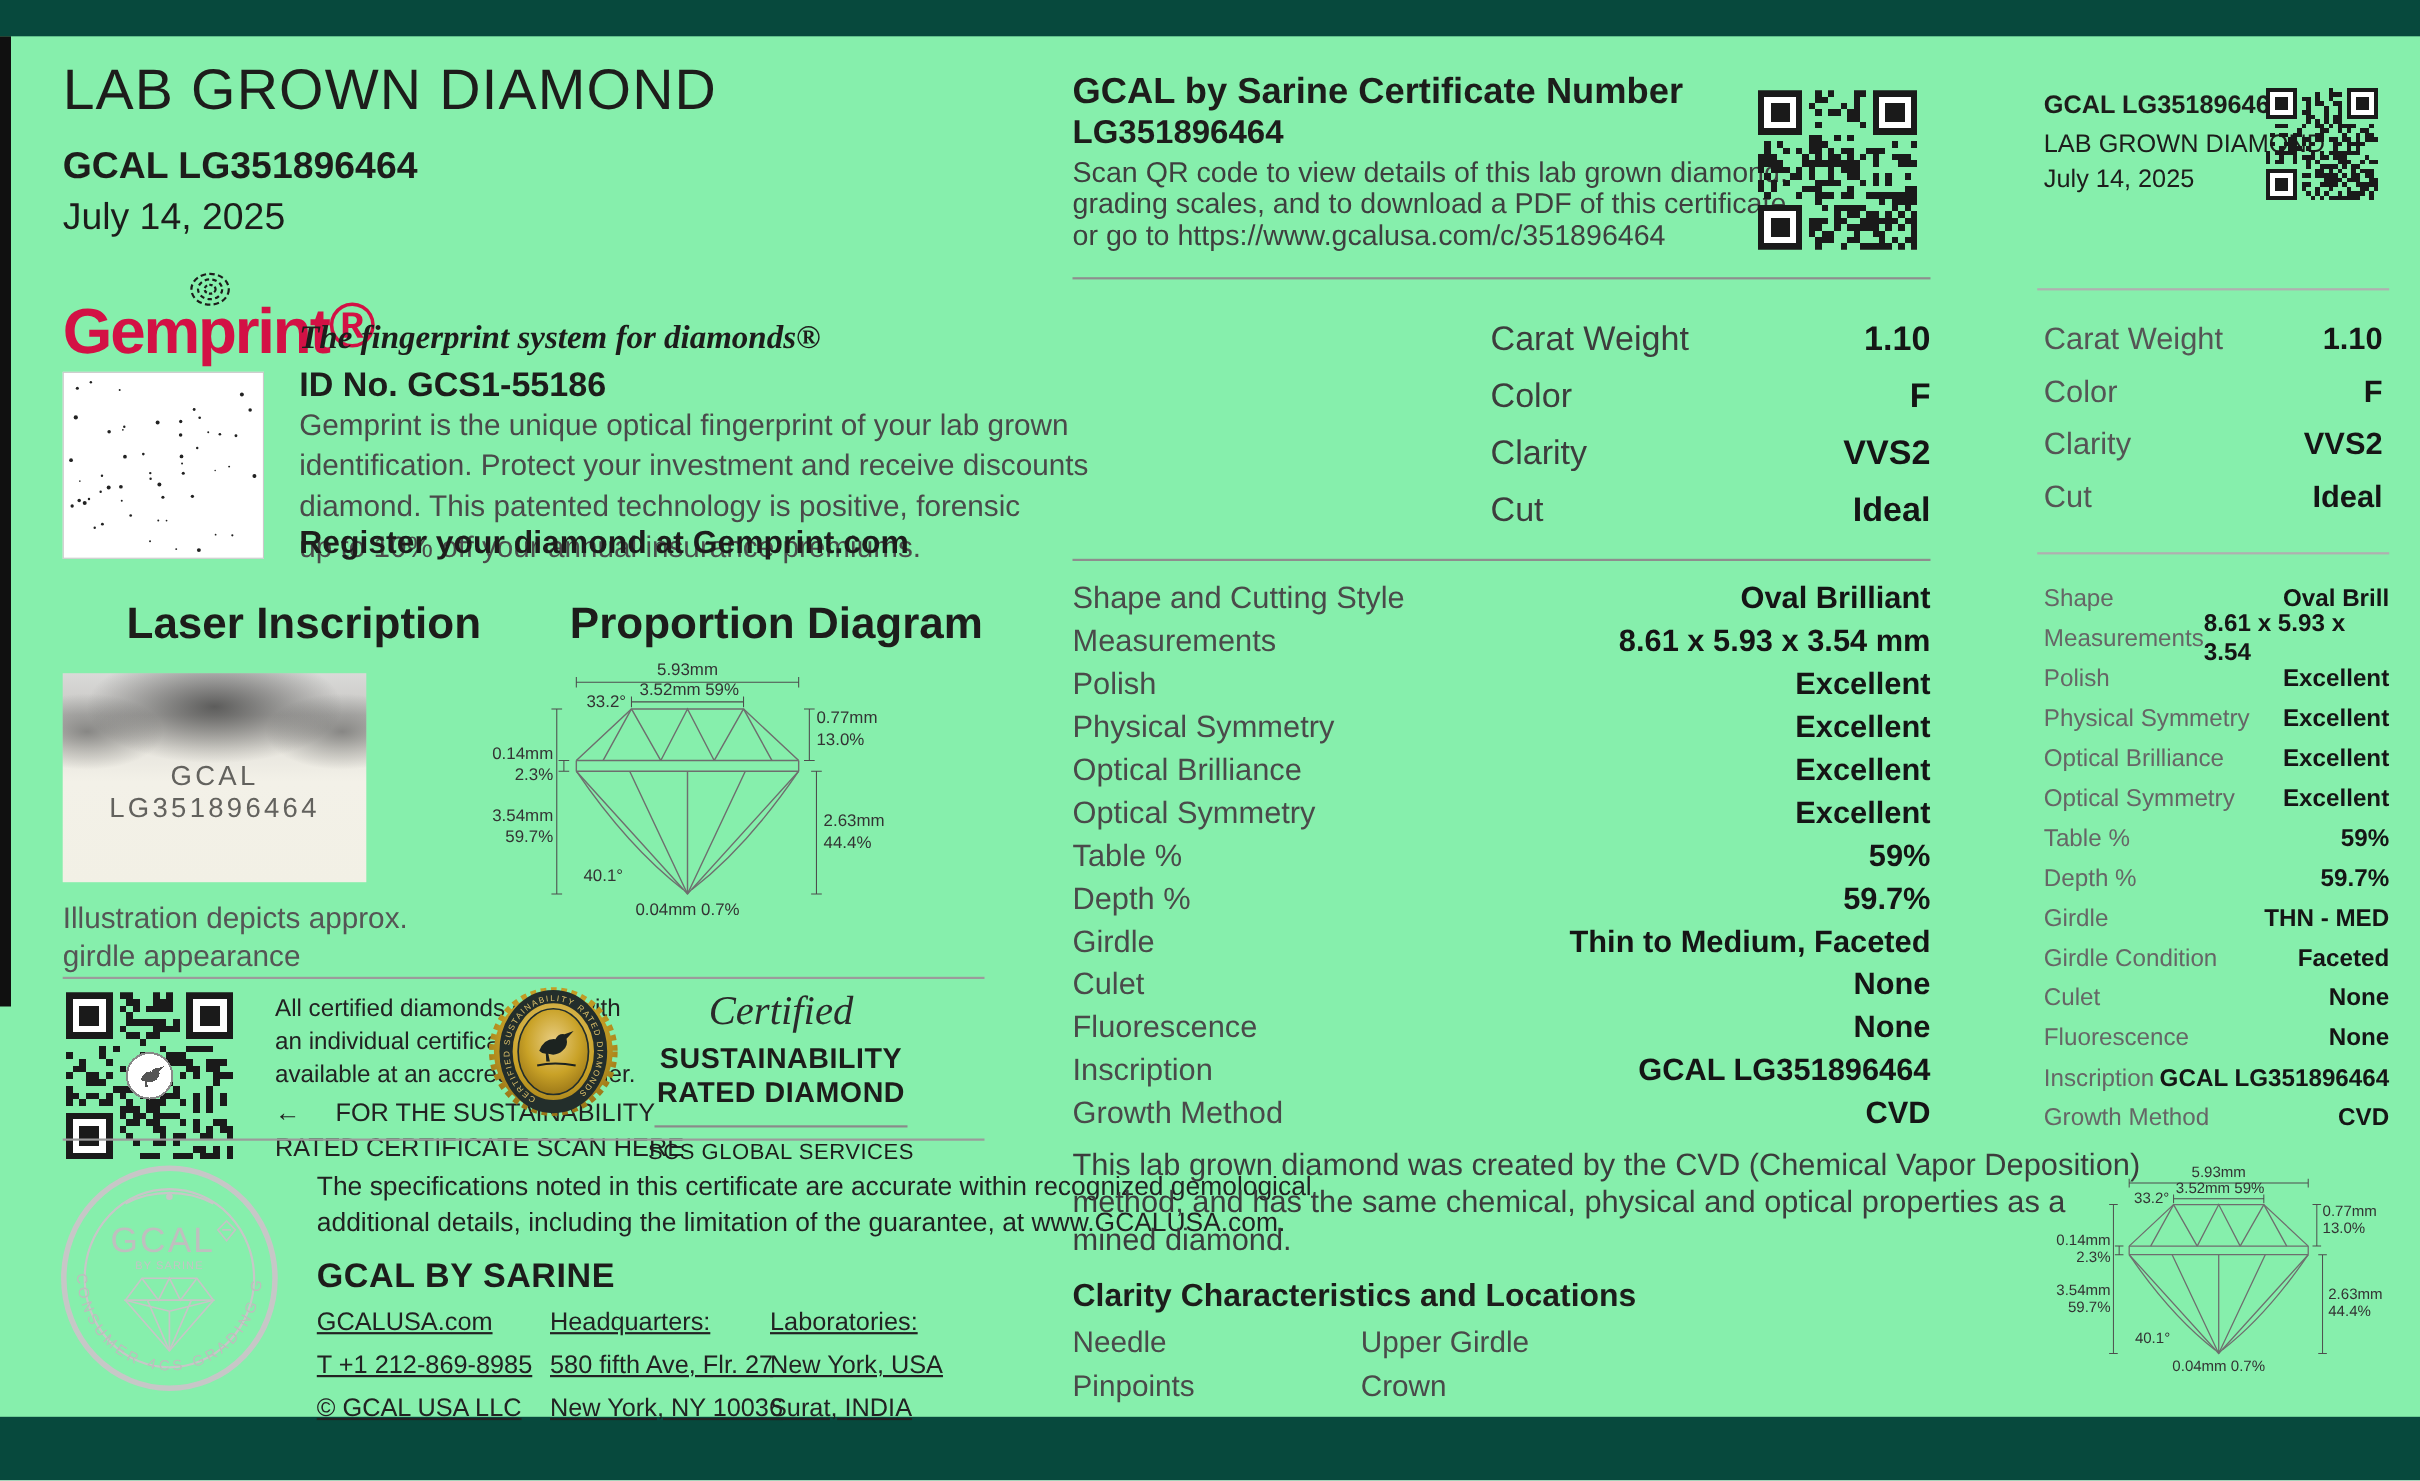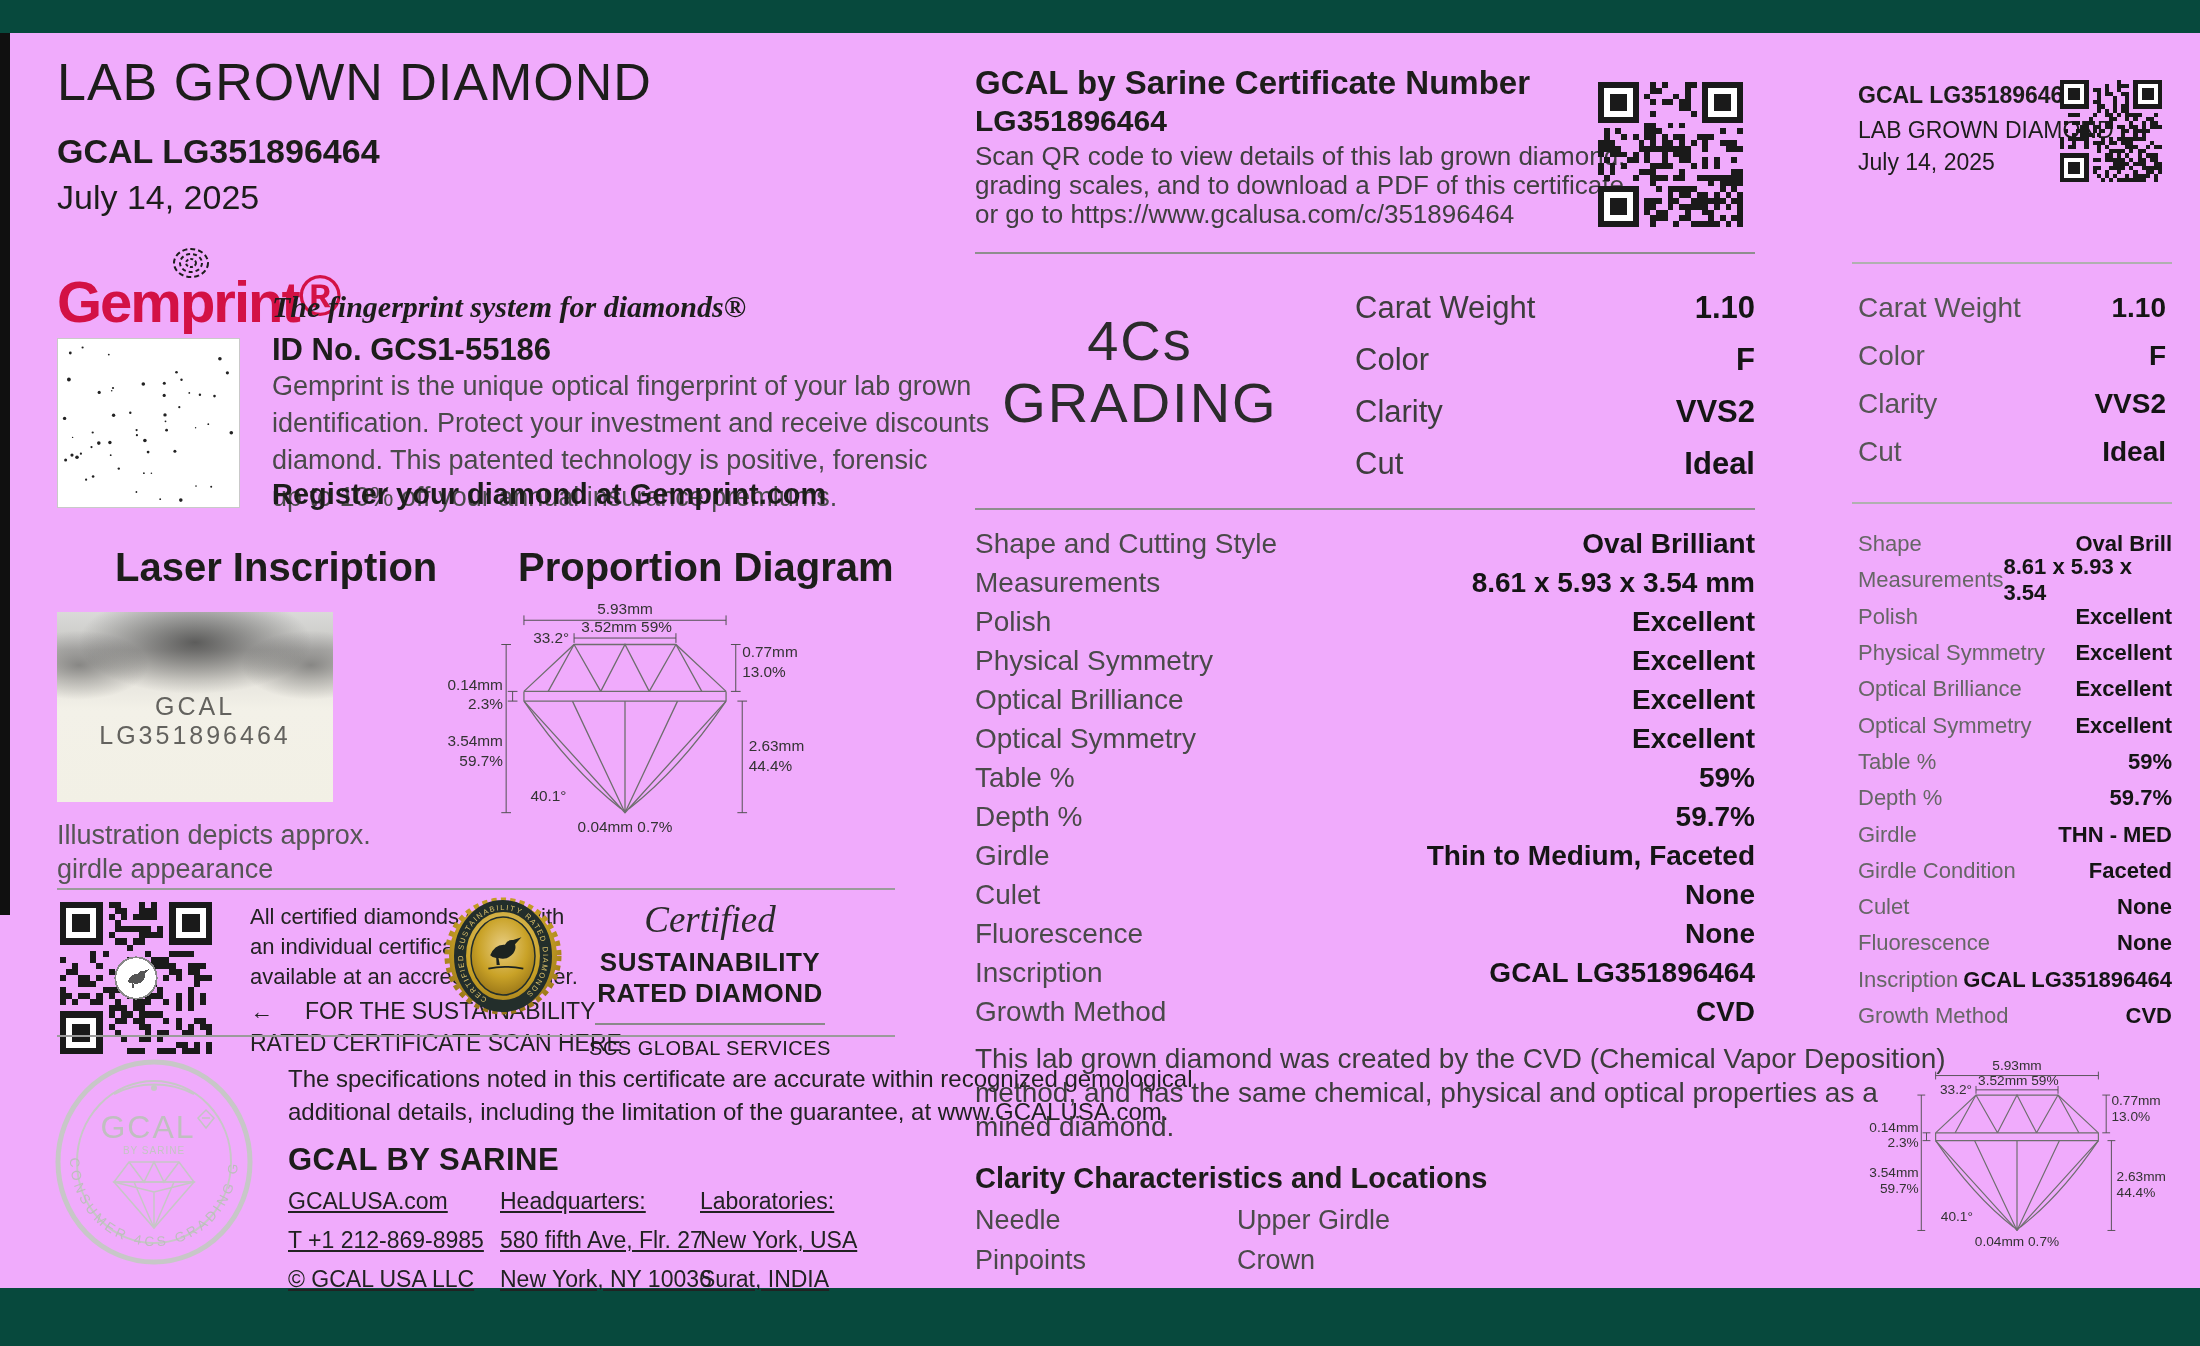--- a/index.html
+++ b/index.html
@@ -1,18 +1,18 @@
 <!DOCTYPE html>
 <html><head>
 <meta charset="utf-8">
 <style>
   * { margin:0; padding:0; box-sizing:border-box; }
   html,body { background:#e9e9e9; }
   body { font-family:"Liberation Sans", sans-serif; color:#1d1d1b; }
-  .page { position:relative; width:2200px; height:1346px; background:#f0abfc; overflow:hidden; }
+  .page { position:relative; width:2200px; height:1346px; background:#86efac; overflow:hidden; }
   .abs { position:absolute; }
   .bar { position:absolute; left:0; width:2200px; background:#07493d; }
   .edge-strip { position:absolute; left:0; top:33px; width:10px; height:882px; background:#101010; }
   .rule { position:absolute; height:2px; background:#9b9b9b; }
 
   
   .title { font-size:52px; font-weight:300; letter-spacing:1px; color:#1d1d1b; }
   .cert-no { font-size:34px; font-weight:700; }
   .date { font-size:34px; }
   .gemprint-logo { font-size:58px; font-weight:700; letter-spacing:-2px; color:#d31145; }
@@ -697,24 +697,20 @@
         <rect x="19" y="1" width="5" height="5" fill="#fff"></rect>
         <rect x="20" y="2" width="3" height="3" fill="#1a1a1a"></rect>
         <rect x="0" y="18" width="7" height="7" fill="#1a1a1a"></rect>
         <rect x="1" y="19" width="5" height="5" fill="#fff"></rect>
         <rect x="2" y="20" width="3" height="3" fill="#1a1a1a"></rect>
       </svg>
   </div>
 
   <div class="rule" style="left:975px; top:252px; width:780px; background:#8e8e8e;"></div>
 
-  <div class="abs fourcs" style="left:985px; top:310px; width:310px;">
-    <div>4Cs</div>
-    <div>GRADING</div>
-  </div>
   <div class="abs m-grading" style="left:1355px; top:282px; width:400px;">
     <div class="g-row">
         <span class="lbl">Carat Weight</span>
         <span class="val">1.10</span>
       </div>
     <div class="g-row">
         <span class="lbl">Color</span>
         <span class="val">F</span>
       </div>
     <div class="g-row">

